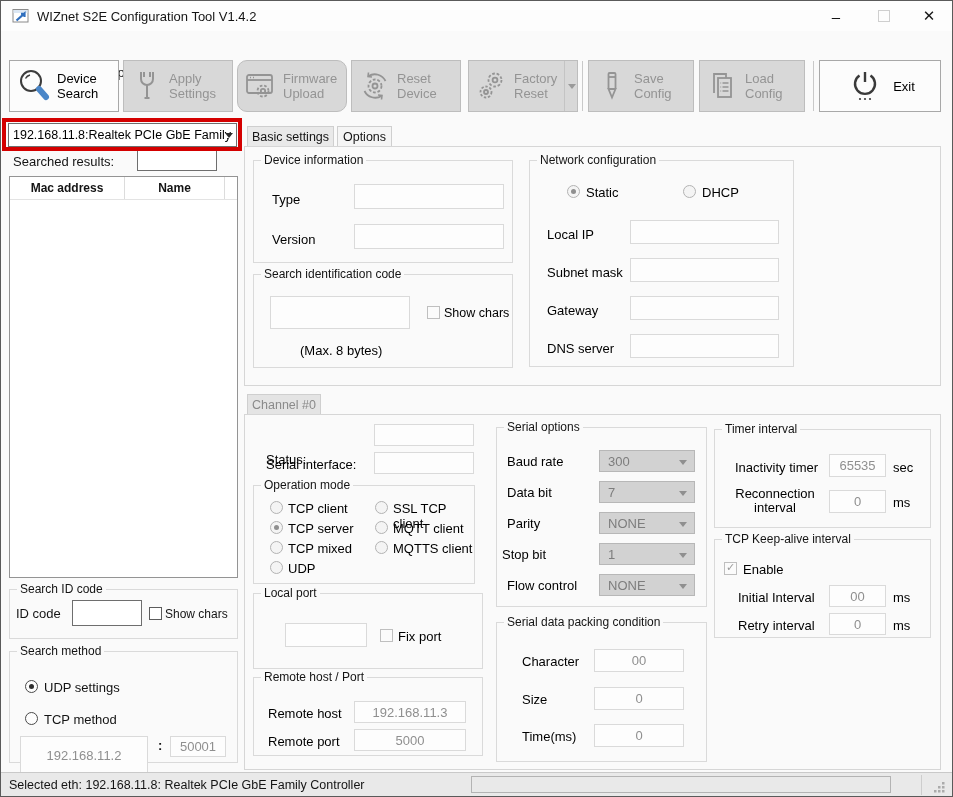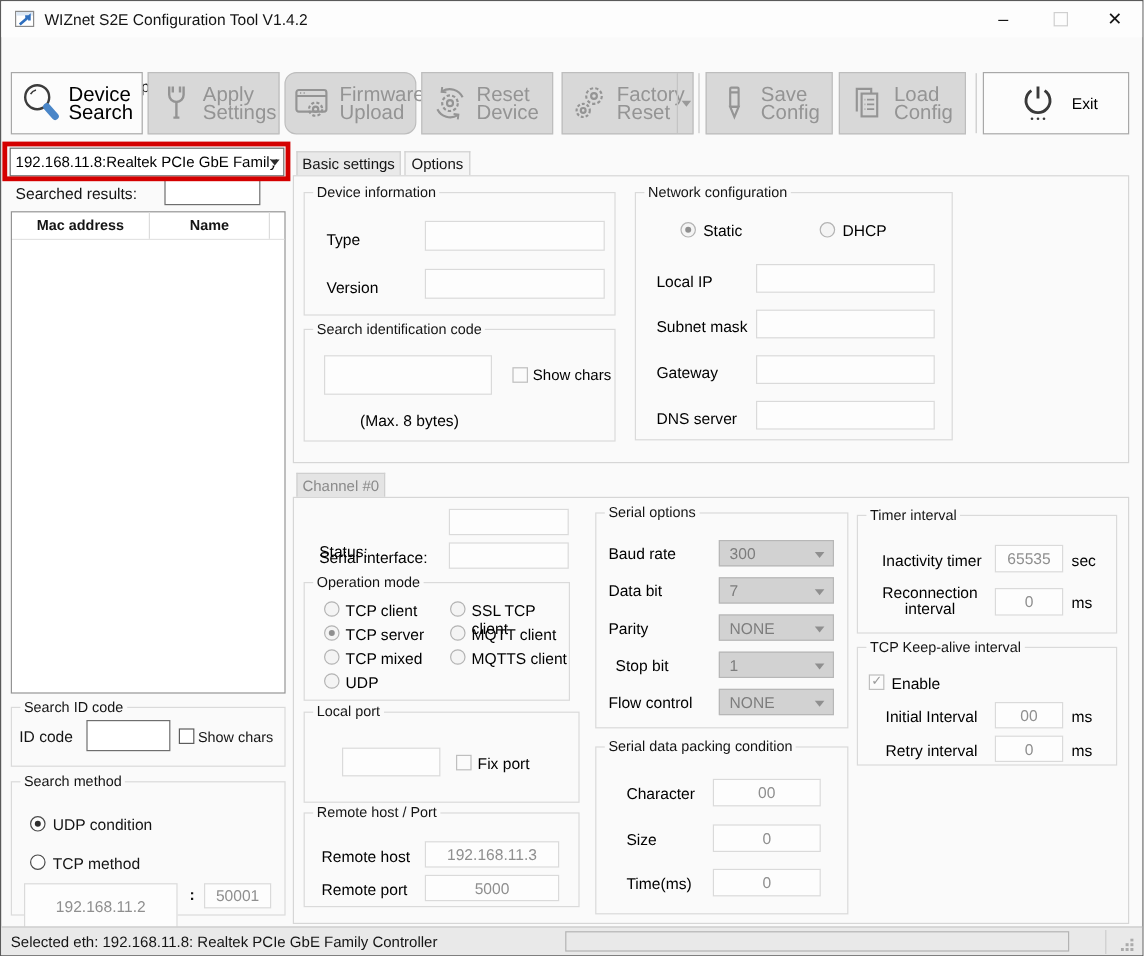--- a/index.html
+++ b/index.html
@@ -10,21 +10,21 @@
   
   .titlebar{left:0;top:0;width:100%;height:30px;background:#fdfdfd;}
   .title-text{left:36px;top:8px;white-space:nowrap;}
   .winctl{top:4px;width:34px;height:22px;display:flex;align-items:center;justify-content:center;cursor:default;}
   .menubar{left:0;top:30px;width:100%;height:26px;}
   .menu-item{top:34px;white-space:nowrap;}
   
   .tbtn{top:59px;height:52px;background:#d8d8d8;border:1px solid #bdbdbd;color:#949494;
     display:flex;align-items:center;padding:0 4px 0 6px;gap:5px;}
   .tbtn.en{background:#fcfcfc;border:1px solid #a8a8a8;color:#000;}
-  .tbtn .cap{width:58px;line-height:15px;font-size:17px;}
+  .tbtn .cap{width:58px;line-height:15px;font-size:13px;}
   .tsep{top:60px;width:1px;height:50px;background:#c9c9c9;}
   
   .fs{border:1px solid #dadada;background:transparent;text-decoration:underline;}
   .lg{position:absolute;top:-8px;left:7px;background:#fafafa;padding:0 3px;font-size:12px;color:#141414;white-space:nowrap;}
   .dis{color:#000000;}
   
   .in{background:#fdfdfd;border:1px solid #dadada;}
   .ine{background:#ffffff;border:1px solid #6e6e6e;}
   .ctr{display:flex;align-items:center;justify-content:center;color:#8f8f8f;font-size:13px;}
   .dd{background:#d2d2d2;border:1px solid #b7b7b7;color:#7d7d7d;display:flex;align-items:center;padding:0 8px;font-size:13px;}
@@ -194,21 +194,21 @@
     <span class="lg">Search ID code</span>
     <span class="abs" style="left:6px;top:16px;">ID code</span>
     <div class="abs ine ctr" style="left:62px;top:10px;width:70px;height:26px;color:#000;"></div>
     <span class="abs cb" style="left:139px;top:17px;"></span>
     <span class="abs" style="left:155px;top:17px;font-size:12px;">Show chars</span>
   </div>
 
   <div class="abs fs" style="left:8px;top:650px;width:229px;height:112px;">
     <span class="lg">Search method</span>
     <span class="abs rad sel" style="left:15px;top:28px;"></span>
-    <span class="abs" style="left:34px;top:28px;">UDP condition</span>
+    <span class="abs" style="left:34px;top:28px;">UDP settings</span>
     <span class="abs rad" style="left:15px;top:60px;"></span>
     <span class="abs" style="left:34px;top:60px;">TCP method</span>
     <div class="abs in ctr" style="left:10px;top:84px;width:128px;height:39px;">192.168.11.2</div>
     <span class="abs" style="left:148px;top:86px;font-weight:bold;">:</span>
     <div class="abs in ctr" style="left:160px;top:84px;width:56px;height:21px;">50001</div>
   </div>
 
   <div class="abs tab active" style="left:246px;top:125px;width:87px;">Basic settings</div>
   <div class="abs tab" style="left:336px;top:125px;width:55px;">Options</div>
   <div class="abs pane" style="left:243px;top:145px;width:697px;height:240px;"></div>
@@ -297,21 +297,21 @@
     <span class="abs dis" style="left:10px;top:57px;">Data bit</span>
     <div class="abs dd" style="left:102px;top:53px;width:96px;height:22px;">
         <span>7</span>
         <span class="dd-arrow"></span>
       </div>
     <span class="abs dis" style="left:10px;top:88px;">Parity</span>
     <div class="abs dd" style="left:102px;top:84px;width:96px;height:22px;">
         <span>NONE</span>
         <span class="dd-arrow"></span>
       </div>
-    <span class="abs dis" style="left:16px;top:119px;text-align:right;">Stop bit</span>
+    <span class="abs dis" style="left:5px;top:119px;text-align:right;">Stop bit</span>
     <div class="abs dd" style="left:102px;top:115px;width:96px;height:22px;">
         <span>1</span>
         <span class="dd-arrow"></span>
       </div>
     <span class="abs dis" style="left:10px;top:150px;">Flow control</span>
     <div class="abs dd" style="left:102px;top:146px;width:96px;height:22px;">
         <span>NONE</span>
         <span class="dd-arrow"></span>
       </div>
   </div>

